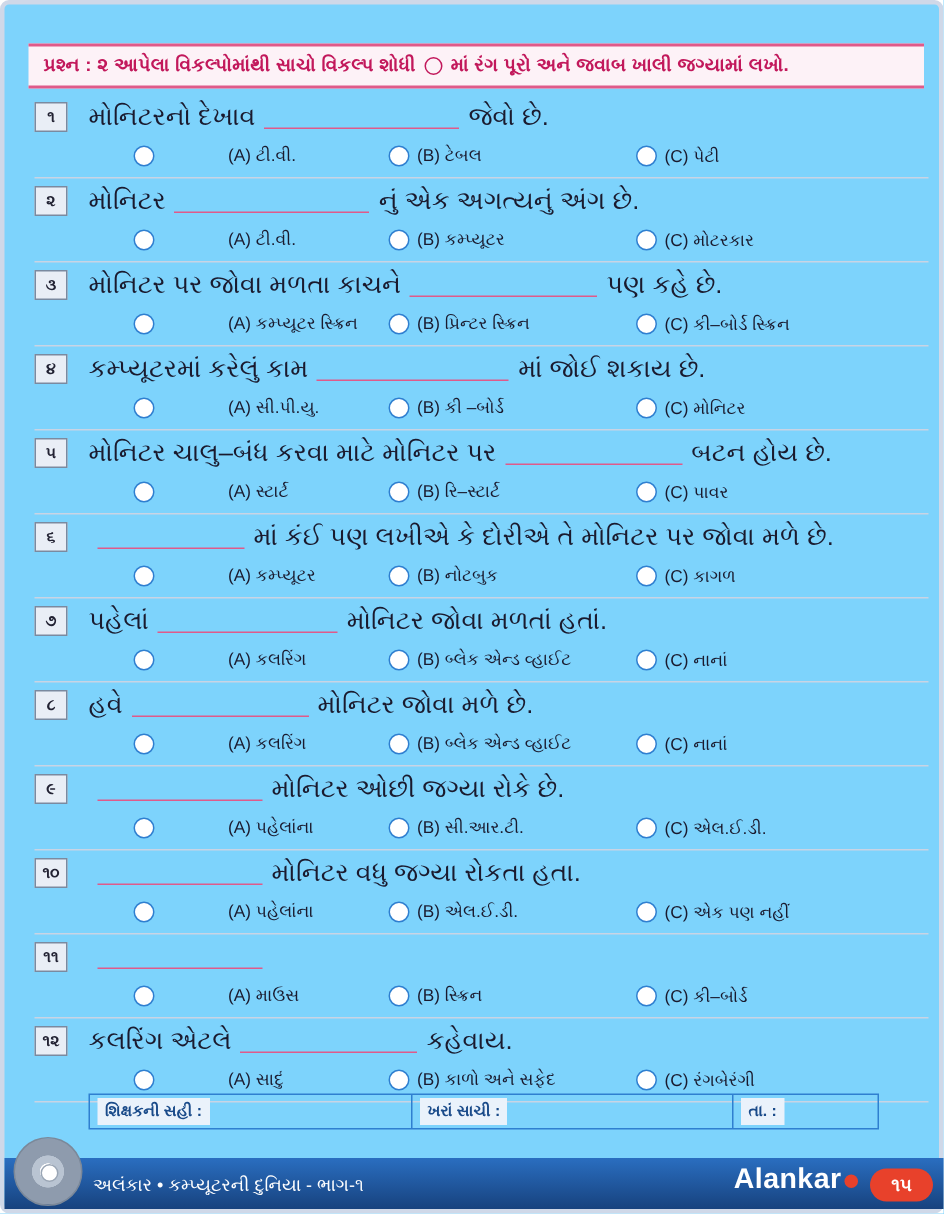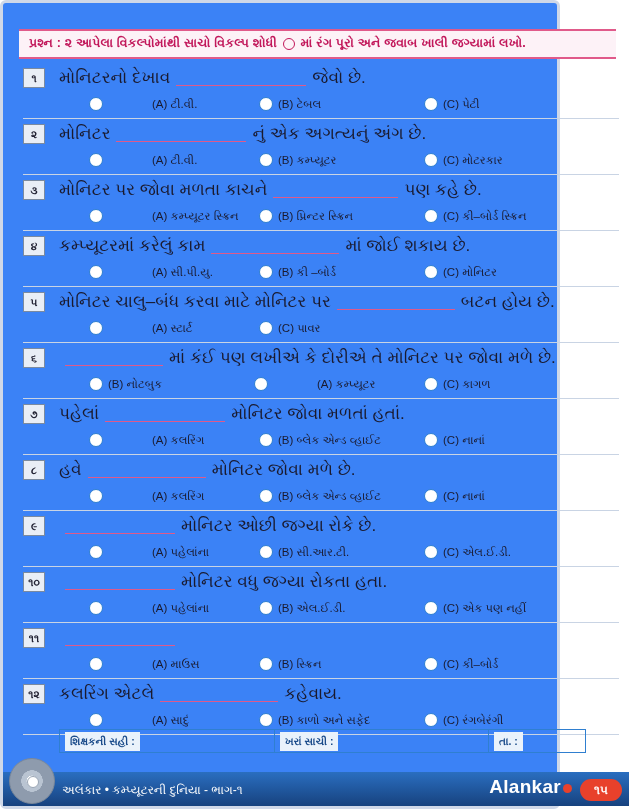--- a/index.html
+++ b/index.html
@@ -6,25 +6,25 @@
   body{
     width:629px;height:809px;
     background:#ffffff;
     font-family:"Liberation Sans", sans-serif;
     position:relative;
     overflow:hidden;
   }
   .page{
     position:absolute;
     left:0;top:0;
-    width:560px;height:809px;
+    width:629px;height:809px;
     box-sizing:border-box;
     border:3px solid #cfd8e8;
     border-radius:6px;
-    background:#3b82f6;
+    background:#7dd3fc;
   }
   
   .qhead{
     position:absolute;
     left:16px;top:26px;
     width:597px;
     box-sizing:border-box;
     background:#fdf2f7;
     border-top:2px solid #e05a8a;
     border-bottom:2px solid #e05a8a;
@@ -305,41 +305,45 @@
           <div class="num">૫</div>
           <span class="qtext">મોનિટર ચાલુ–બંધ કરવા માટે મોનિટર પર</span>
           <span class="blank" style="width: 118px;"></span>
           <span class="qtext">બટન હોય છે.</span>
         </div>
         <div class="opts">
           <div class="opt o1">
             <span class="bub"></span>
             <span>(A) સ્ટાર્ટ</span>
           </div>
+          <div class="opt o2">
+            <span class="bub"></span>
+            <span>(B) રિ–સ્ટાર્ટ</span>
+          </div>
           <div class="opt o3">
             <span class="bub"></span>
             <span>(C) પાવર</span>
           </div>
         </div>
         <div class="sep"></div>
       </div>
       <div class="item">
         <div class="qline">
           <div class="num">૬</div>
           <span class="blank" style="width: 98px;"></span>
           <span class="qtext">માં કંઈ પણ લખીએ કે દોરીએ તે મોનિટર પર જોવા મળે છે.</span>
         </div>
         <div class="opts">
+          <div class="opt o1">
+            <span class="bub"></span>
+            <span>(A) કમ્પ્યૂટર</span>
+          </div>
           <div class="opt o2">
             <span class="bub"></span>
             <span>(B) નોટબુક</span>
-          </div>
-          <div class="opt o1">
-            <span class="bub"></span>
-            <span>(A) કમ્પ્યૂટર</span>
           </div>
           <div class="opt o3">
             <span class="bub"></span>
             <span>(C) કાગળ</span>
           </div>
         </div>
         <div class="sep"></div>
       </div>
       <div class="item">
         <div class="qline">

